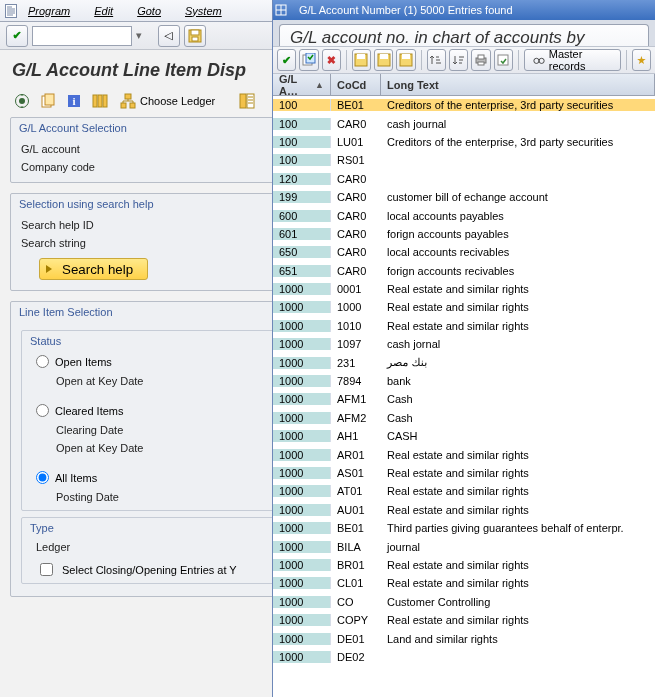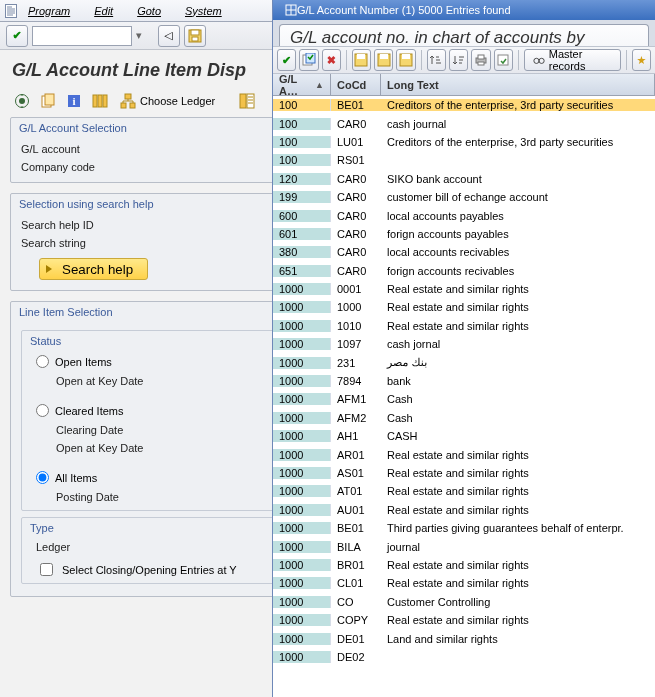--- a/index.html
+++ b/index.html
@@ -29,21 +29,21 @@
   .sub-group { border: 1px solid #c6ccd6; border-radius: 2px; margin: 6px 10px; background: #eef0f3; }
   .sub-title { padding: 4px 8px; color: #3a5a9a; }
   .radio-row { display: flex; align-items: center; padding: 4px 14px; gap: 6px; }
   input[type=radio] { margin: 0; }
   .btn-search { background: linear-gradient(#ffe98a,#ffd24a); border: 1px solid #caa93a; border-radius: 3px; height: 22px; padding: 0 14px 0 6px; display: inline-flex; align-items: center; gap: 10px; margin: 6px 0 4px 28px; cursor: pointer; }
   .arrow-right { display:inline-block; width:0; height:0; border-top:4px solid transparent; border-bottom:4px solid transparent; border-left:6px solid #a37e00; }
   .checkbox-row { display:flex; align-items:center; gap:6px; padding:4px 14px; }
   
   
   .popup { position: absolute; left: 272px; top: 0; width: 383px; height: 697px; background: #fff; border-left: 1px solid #6e88b8; display:flex; flex-direction:column; }
-  .popup-titlebar { background: linear-gradient(#6a95d6,#3a6fbf); color: #fff; height: 20px; display:flex; align-items:center; padding: 0 12px; gap:0; font-size: 11px; }
+  .popup-titlebar { background: linear-gradient(#6a95d6,#3a6fbf); color: #fff; height: 20px; display:flex; align-items:center; padding: 0 2px; gap:12px; font-size: 11px; }
   .popup-tabrow { background: #d9dee7; padding: 4px 6px 0 6px; height: 26px; }
   .popup-tab { display:inline-block; background: linear-gradient(#fdfdfe,#eef0f5); border:1px solid #9aa2b2; border-bottom: none; border-radius: 4px 4px 0 0; padding: 3px 10px; font-size: 17px; color:#333; font-style: italic; cursor:pointer; }
   .popup-toolbar { background: linear-gradient(#f4f5f8,#e6e8ee); border-top:1px solid #bfc5d0; border-bottom:1px solid #bfc5d0; height: 28px; display:flex; align-items:center; padding:0 4px; gap:3px; }
   .master-btn { display:inline-flex; align-items:center; gap:4px; border:1px solid #9aa2b2; border-radius:3px; background:linear-gradient(#fdfdfe,#e6e9f0); height:22px; padding:0 8px; cursor:pointer; }
   .sep { width:1px; height:20px; background:#b8bec8; margin:0 2px; }
   
   .thead { display:flex; background: linear-gradient(#e6ecf4,#cfd8e6); border-bottom:1px solid #9aa2b2; height:22px; align-items:center; font-weight:bold; color:#333; }
   .th { border-right:1px solid #9aa2b2; padding:0 6px; height:100%; display:flex; align-items:center; gap:3px; }
   .th-gl { width:58px; }
   .th-cocd { width:50px; }
@@ -345,39 +345,38 @@
         <div class="tcell c-long">Creditors of the enterprise, 3rd party securities</div>
       </div>
       <div class="trow">
         <div class="tcell c-gl">100</div>
         <div class="tcell c-cocd">RS01</div>
         <div class="tcell c-long"></div>
       </div>
       <div class="trow">
         <div class="tcell c-gl">120</div>
         <div class="tcell c-cocd">CAR0</div>
-        <div class="tcell c-long">SIKO bank account</div>
       </div>
       <div class="trow">
         <div class="tcell c-gl">199</div>
         <div class="tcell c-cocd">CAR0</div>
         <div class="tcell c-long">customer bill of echange account</div>
       </div>
       <div class="trow">
         <div class="tcell c-gl">600</div>
         <div class="tcell c-cocd">CAR0</div>
         <div class="tcell c-long">local accounts payables</div>
       </div>
       <div class="trow">
         <div class="tcell c-gl">601</div>
         <div class="tcell c-cocd">CAR0</div>
         <div class="tcell c-long">forign accounts payables</div>
       </div>
       <div class="trow">
-        <div class="tcell c-gl">380</div>
+        <div class="tcell c-gl">650</div>
         <div class="tcell c-cocd">CAR0</div>
         <div class="tcell c-long">local accounts recivables</div>
       </div>
       <div class="trow">
         <div class="tcell c-gl">651</div>
         <div class="tcell c-cocd">CAR0</div>
         <div class="tcell c-long">forign accounts recivables</div>
       </div>
       <div class="trow">
         <div class="tcell c-gl">1000</div>

